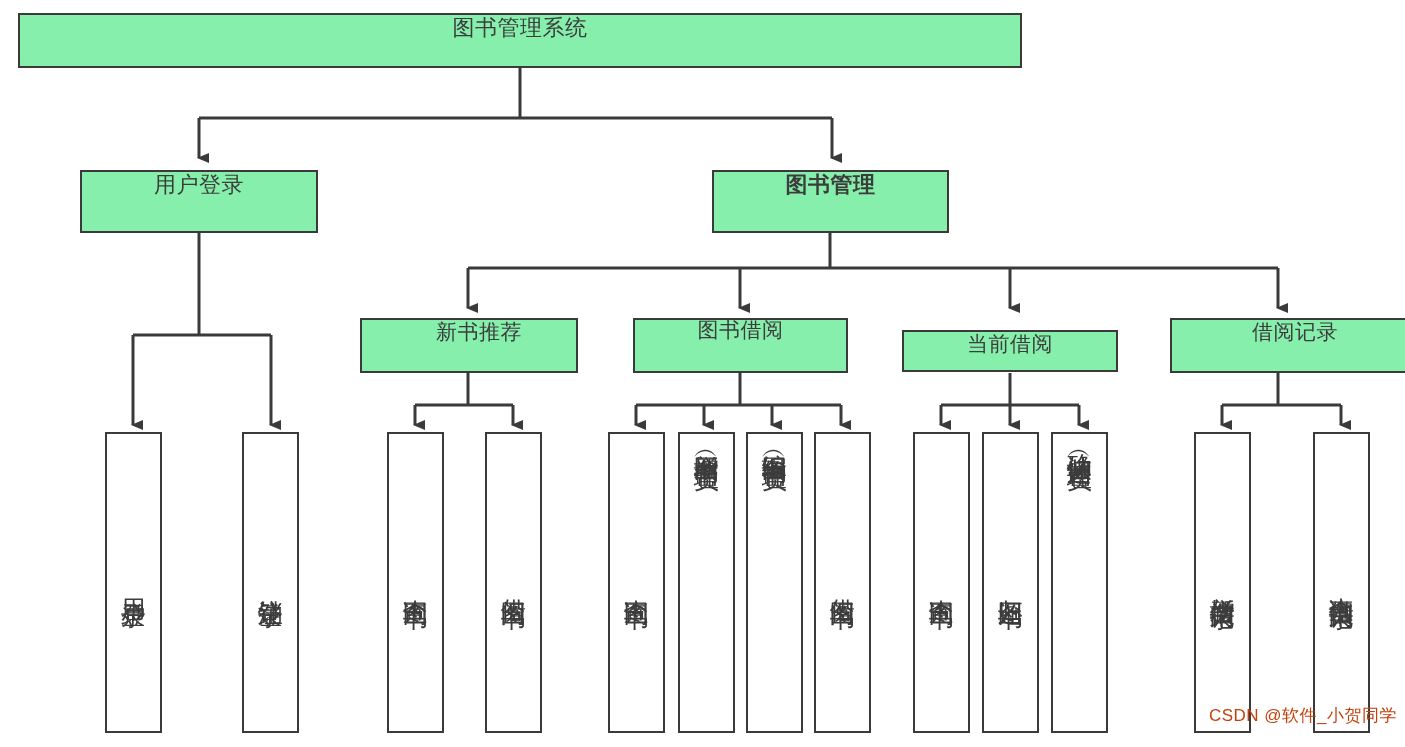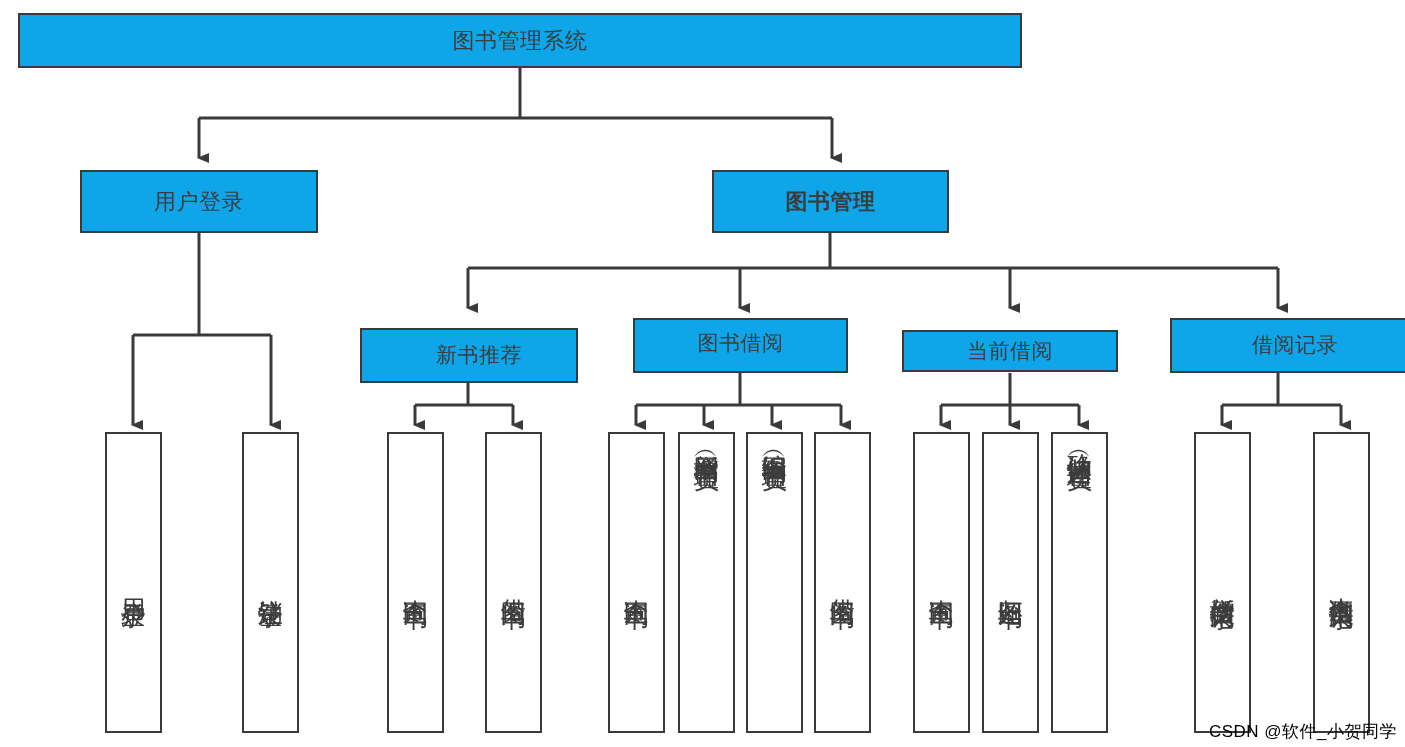--- a/index.html
+++ b/index.html
@@ -16,24 +16,24 @@
   }
   #edges{
     position:absolute;
     left:0; top:0;
     width:1405px; height:747px;
     pointer-events:none;
   }
   .node{
     position:absolute;
     box-sizing:border-box;
-    background:#0ea5e9;
+    background:#86efac;
     border:2px solid #3a3a3a;
     display:flex;
-    align-items:center;
+    align-items:flex-start;
     justify-content:center;
     color:#3c3c3c;
   }
   .node.root{ border-width:2px; }
   .node .lbl{
     font-size:22px;
     line-height:1.15;
     letter-spacing:0.5px;
     white-space:nowrap;
     color:#3c3c3c;
@@ -57,23 +57,23 @@
     letter-spacing:2px;
     color:#3c3c3c;
     white-space:nowrap;
     display:block;
   }
   .leaf.pos-mid{ align-items:center; }
   .leaf.pos-top{ align-items:flex-start; }
   .watermark{
     position:absolute;
     right:8px;
-    bottom:4px;
+    bottom:20px;
     font-size:17px;
-    color:#000000;
+    color:#c2410c;
     white-space:nowrap;
     letter-spacing:0.5px;
   }
 </style>
 </head>
 <body>
 
 <div id="stage">
 
   <svg id="edges" viewBox="0 0 1405 747" width="1405" height="747" xmlns="http://www.w3.org/2000/svg">
@@ -130,21 +130,21 @@
     <span class="lbl">图书管理系统</span>
   </div>
 
   <div class="node" style="left:80px; top:170px; width:238px; height:63px;">
     <span class="lbl">用户登录</span>
   </div>
   <div class="node" style="left:712px; top:170px; width:237px; height:63px;font-weight:bold;">
     <span class="lbl">图书管理</span>
   </div>
 
-  <div class="node mid" style="left:360px; top:328px; width:218px; height:55px;padding-left:20px;">
+  <div class="node mid" style="left:360px; top:318px; width:218px; height:55px;padding-left:20px;">
     <span class="lbl">新书推荐</span>
   </div>
   <div class="node mid" style="left:633px; top:318px; width:215px; height:55px;font-family:Liberation Mono, monospace;">
     <span class="lbl">图书借阅</span>
   </div>
   <div class="node mid" style="left:902px; top:330px; width:216px; height:42px;">
     <span class="lbl">当前借阅</span>
   </div>
   <div class="node mid" style="left:1170px; top:318px; width:250px; height:55px;">
     <span class="lbl">借阅记录</span>

